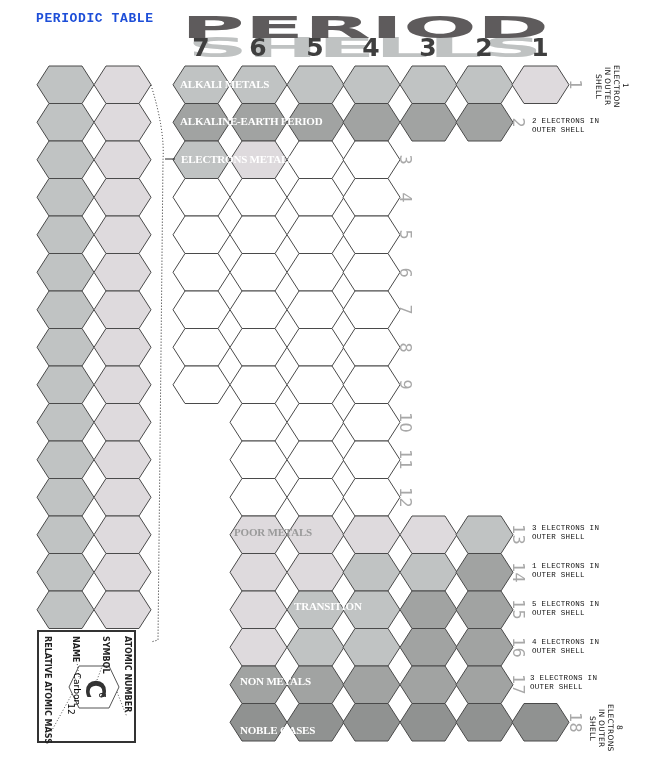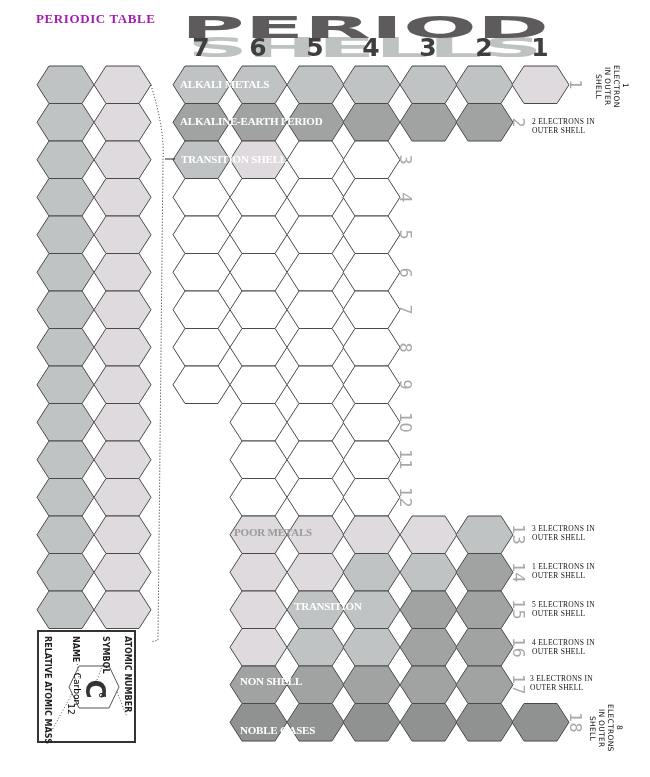--- a/index.html
+++ b/index.html
@@ -1,27 +1,27 @@
 <!DOCTYPE html>
 <html><head>
 <meta charset="utf-8">
 <style>
   html,body{margin:0;padding:0;background:#ffffff;}
   body{width:650px;height:777px;position:relative;overflow:hidden;font-family:"Liberation Sans",sans-serif;}
   .abs{position:absolute;}
-  .title{left:36px;top:11px;font-size:13px;font-weight:bold;letter-spacing:0.6px;color:#a21caf;font-family:Liberation Serif, serif;}
+  .title{left:36px;top:11px;font-size:13px;font-weight:bold;letter-spacing:0.6px;color:#1d4ed8;font-family:Liberation Mono, monospace;}
   .wm-period{left:180px;top:14px;width:370px;height:26px;}
   .wm-shells{left:185px;top:37px;width:360px;height:22px;}
   .period-num{top:34px;width:56px;text-align:center;font-size:25px;font-weight:bold;color:#3f3f3f;font-family:"DejaVu Sans",sans-serif;line-height:28px;}
   svg.grid{position:absolute;left:0;top:0;}
   .hexlbl{position:absolute;font-family:Liberation Serif, serif;font-weight:bold;font-size:11px;white-space:nowrap;letter-spacing:-0.2px;}
   .lbl-white{color:#ffffff;}
   .lbl-gray{color:#9a9a9a;}
   .grp-num{position:absolute;font-size:16px;color:#a8a8a8;transform:rotate(90deg);transform-origin:center;width:30px;text-align:center;font-family:"DejaVu Sans",sans-serif;}
-  .shell-note{position:absolute;font-size:7.5px;line-height:9px;color:#111;letter-spacing:0.3px;font-family:Liberation Serif, serif;}
+  .shell-note{position:absolute;font-size:7.5px;line-height:9px;color:#111;letter-spacing:0.3px;font-family:Liberation Mono, monospace;}
   .shell-note-v{position:absolute;font-size:7.5px;line-height:9px;color:#111;letter-spacing:0.3px;writing-mode:vertical-rl;text-align:center;font-family:"DejaVu Sans",sans-serif;}
   .key-box{left:37px;top:630px;width:99px;height:113px;border:2px solid #333;box-sizing:border-box;}
   .key-lbl{position:absolute;font-size:8px;font-weight:bold;color:#222;writing-mode:vertical-rl;white-space:nowrap;font-family:"DejaVu Sans",sans-serif;}
 </style>
 </head>
 <body>
 
 <div class="abs title">PERIODIC TABLE</div>
 
 <svg class="abs wm-shells" viewBox="0 0 360 22" preserveAspectRatio="none">
@@ -150,24 +150,24 @@
     <polygon points="355,703.5 388,703.5 400,722.25 388,741 355,741 343,722.25" fill="#909291" stroke="#4a4a4a" stroke-width="1"></polygon>
     <polygon points="412,703.5 445,703.5 457,722.25 445,741 412,741 400,722.25" fill="#909291" stroke="#4a4a4a" stroke-width="1"></polygon>
     <polygon points="468,703.5 501,703.5 513,722.25 501,741 468,741 456,722.25" fill="#909291" stroke="#4a4a4a" stroke-width="1"></polygon>
     <polygon points="524,703.5 557,703.5 569,722.25 557,741 524,741 512,722.25" fill="#909291" stroke="#4a4a4a" stroke-width="1"></polygon>
     <path d="M151,85 Q165,130 163,160 L158,640 L151,642" fill="none" stroke="#222" stroke-dasharray="1,2"></path>
     <line x1="165" y1="159" x2="175" y2="159" stroke="#222"></line>
   </svg>
 
 <div class="hexlbl lbl-white" style="left:180px;top:78px">ALKALI METALS</div>
 <div class="hexlbl lbl-white" style="left:180px;top:115px">ALKALINE-EARTH PERIOD</div>
-<div class="hexlbl lbl-white" style="left:181px;top:153px">TRANSITION SHELL</div>
+<div class="hexlbl lbl-white" style="left:181px;top:153px">ELECTRONS METALS</div>
 <div class="hexlbl lbl-gray" style="left:234px;top:526px">POOR METALS</div>
 <div class="hexlbl lbl-white" style="left:294px;top:600px">TRANSITION</div>
-<div class="hexlbl lbl-white" style="left:240px;top:675px">NON SHELL</div>
+<div class="hexlbl lbl-white" style="left:240px;top:675px">NON METALS</div>
 <div class="hexlbl lbl-white" style="left:240px;top:724px">NOBLE GASES</div>
 
 <div class="grp-num" style="left:560px;top:75px">1</div>
 <div class="grp-num" style="left:503px;top:113px">2</div>
 <div class="grp-num" style="left:390px;top:150px">3</div>
 <div class="grp-num" style="left:390px;top:188px">4</div>
 <div class="grp-num" style="left:390px;top:225px">5</div>
 <div class="grp-num" style="left:390px;top:263px">6</div>
 <div class="grp-num" style="left:390px;top:300px">7</div>
 <div class="grp-num" style="left:390px;top:338px">8</div>

